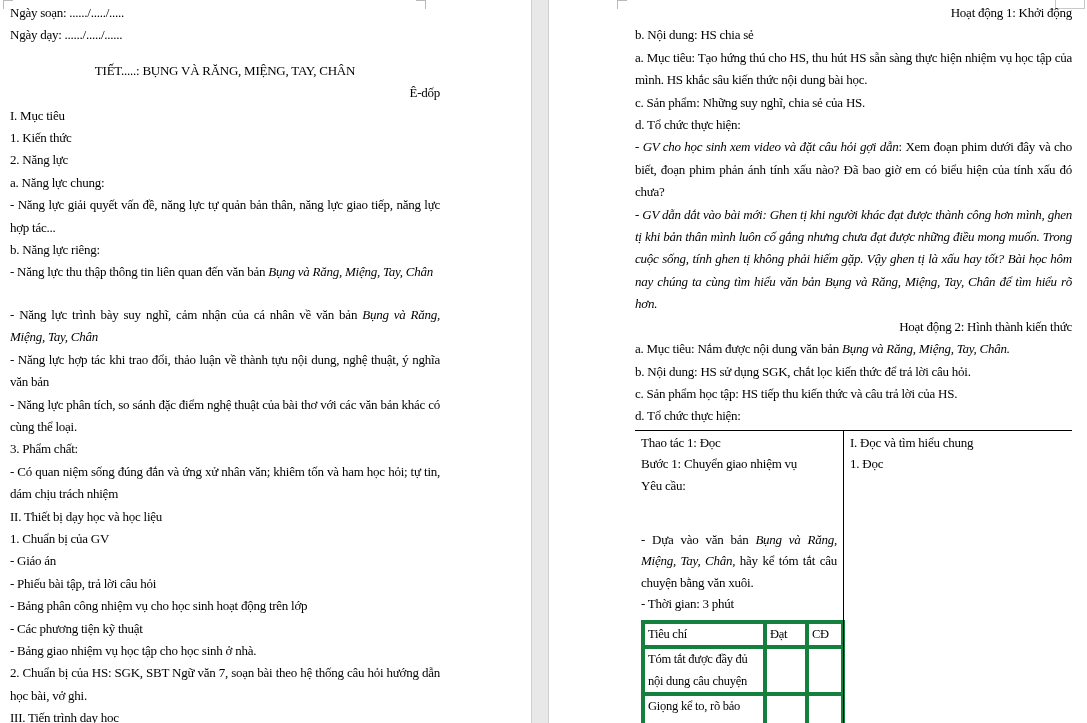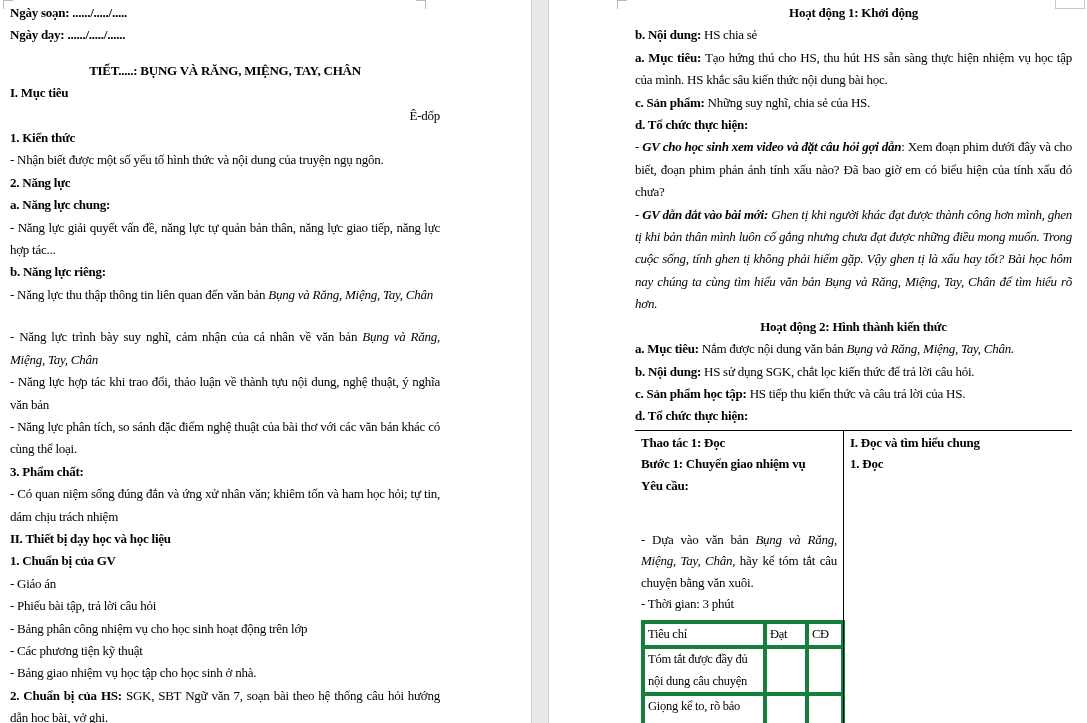--- a/index.html
+++ b/index.html
@@ -12,25 +12,25 @@
   .page{position:absolute;top:0;bottom:0;background:var(--page-bg,#fff);}
   .page-left{left:0;width:531px;}
   .page-right{left:549px;width:538px;}
   .page-gap{position:absolute;top:0;bottom:0;left:531px;width:18px;
     background:var(--gap-bg,#e8e8e8);
     border-left:1px solid #cfcfcf;border-right:1px solid #cfcfcf;box-sizing:border-box;}
   .content{position:absolute;top:0;font-size:13px;letter-spacing:-0.25px;line-height:22.4px;overflow:hidden;}
   .content-left{left:10px;width:430px;top:2px;height:721px;}
   .content-right{left:86px;width:437px;top:2px;height:721px;}
   .para{margin:0;text-align:left;}
-  .b,.para .b{font-weight:bold;}
+  .b,.para .b{font-weight:normal;}
   .i,.para .i{font-style:italic;}
   .title{text-align:center;margin-top:13px;}
   .author{text-align:right;}
-  .heading{text-align:center;}
+  .heading{text-align:right;}
   
   .crop{position:absolute;width:9px;height:8px;}
   .crop.tl{border-left:1px solid #b9b9b9;border-top:1px solid #b9b9b9;}
   .crop.tr{border-right:1px solid #b9b9b9;border-top:1px solid #b9b9b9;}
   .crop.box{border:1px solid #c9c9c9;border-top:none;width:28px;height:8px;}
   
   table{border-collapse:collapse;table-layout:fixed;}
   table.outer{width:440px;margin-left:-1px;margin-top:2px;}
   table.outer th,table.outer td{border:1px solid #000;vertical-align:top;padding:1px 6px 2px 6px;}
   table.outer th{text-align:left;font-weight:bold;height:23px;line-height:23px;white-space:nowrap;overflow:hidden;}
@@ -47,24 +47,23 @@
 </head>
 <body style="--page-bg: #ffffff; --gap-bg: #e8e8e8; --text: #000000;">
 
 <div class="page page-left">
   <div class="crop tl" style="left:3px;top:0;"></div>
   <div class="crop tr" style="left:416px;top:0;"></div>
   <div class="content content-left">
       <div class="para"><span class="b">Ngày soạn: ....../...../.....</span></div>
       <div class="para"><span class="b">Ngày dạy: ....../...../......</span></div>
       <div class="para title"><span class="b">TIẾT.....: BỤNG VÀ RĂNG, MIỆNG, TAY, CHÂN</span></div>
+      <div class="para author"><span>Ê-dốp</span></div>
       <div class="para"><span class="b">I. Mục tiêu</span></div>
-      <div class="para author"><span>Ê-dốp</span></div>
       <div class="para"><span class="b">1. Kiến thức</span></div>
-      <div class="para"><span> - Nhận biết được một số yếu tố hình thức và nội dung của truyện ngụ ngôn.</span></div>
       <div class="para"><span class="b">2. Năng lực</span></div>
       <div class="para"><span class="b">a. Năng lực chung:</span></div>
       <div class="para" style="text-align: justify;"><span>- Năng lực giải quyết vấn đề, năng lực tự quản bản thân, năng lực giao tiếp, năng lực hợp tác...</span></div>
       <div class="para"><span class="b">b. Năng lực riêng:</span></div>
       <div class="para" style="text-align: justify;"><span>- Năng lực thu thập thông tin liên quan đến văn bản </span><span class="i">Bụng và Răng, Miệng, Tay, Chân</span></div>
       <div class="para" style="text-align: justify; margin-top: 20px;"><span>- Năng lực trình bày suy nghĩ, cảm nhận của cá nhân về văn bản </span><span class="i">Bụng và Răng, Miệng, Tay, Chân</span></div>
       <div class="para" style="text-align: justify;"><span>- Năng lực hợp tác khi trao đổi, thảo luận về thành tựu nội dung, nghệ thuật, ý nghĩa văn bản</span></div>
       <div class="para" style="text-align: justify;"><span>- Năng lực phân tích, so sánh đặc điểm nghệ thuật của bài thơ với các văn bản khác có cùng thể loại.</span></div>
       <div class="para"><span class="b">3. Phẩm chất:</span></div>
       <div class="para" style="text-align: justify;"><span>- Có quan niệm sống đúng đắn và ứng xử nhân văn; khiêm tốn và ham học hỏi; tự tin, dám chịu trách nhiệm</span></div>

